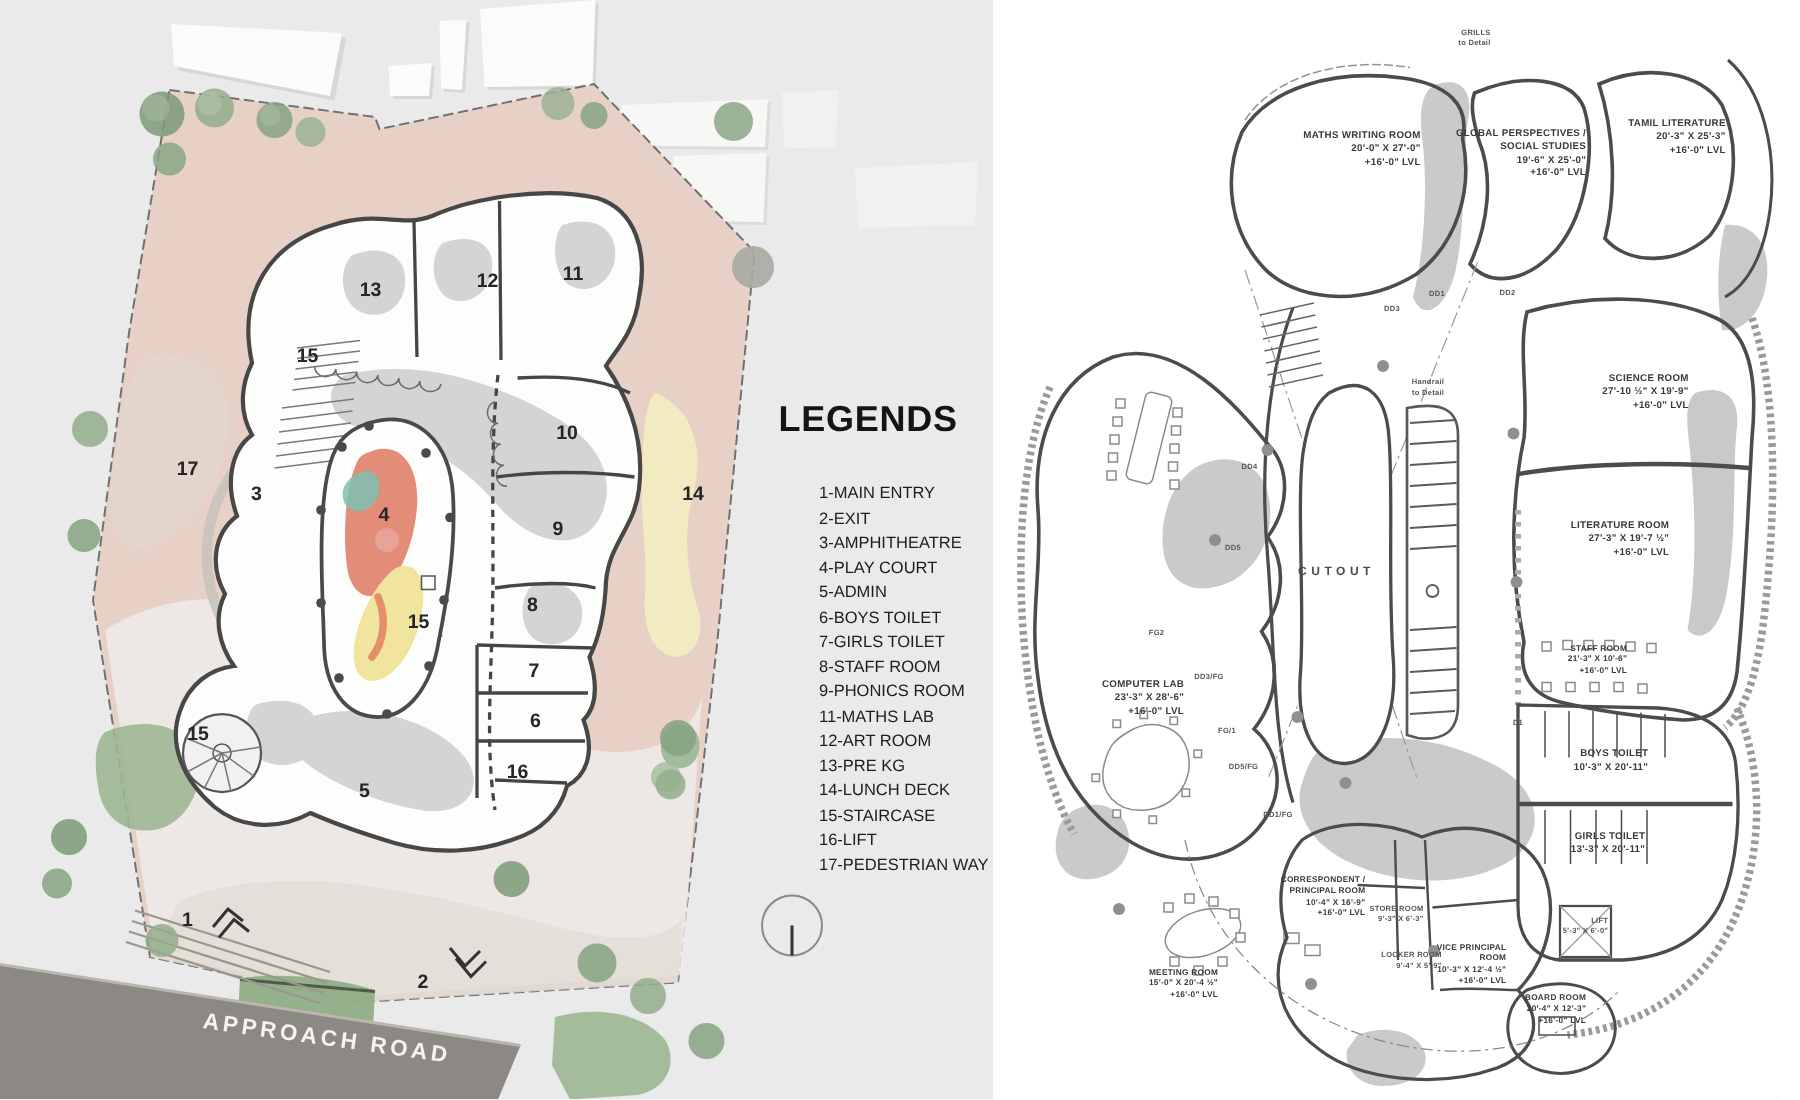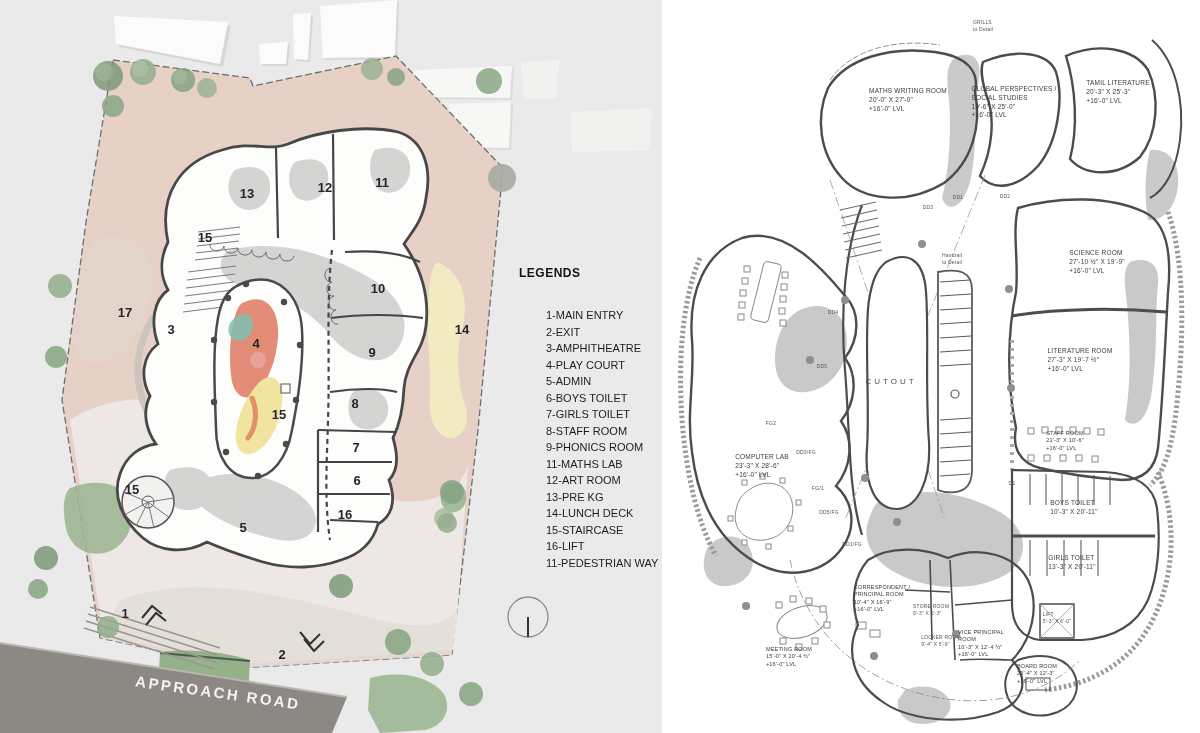--- a/index.html
+++ b/index.html
@@ -3,33 +3,33 @@
 <meta charset="utf-8">
 <style>
   html,body{margin:0;padding:0;background:#ffffff;}
   .stage{position:relative;width:1200px;height:733px;overflow:hidden;background:#ffffff;
          font-family:"Liberation Sans",sans-serif;}
   .panel-left{position:absolute;left:0;top:0;width:662px;height:733px;background:#eaeaea;}
   .panel-right{position:absolute;left:662px;top:0;width:538px;height:733px;background:#ffffff;}
   svg.layer{position:absolute;left:0;top:0;}
   
   .legend{position:absolute;left:519px;top:266px;width:140px;color:#111;}
-  .legend-title{font-size:12px;font-weight:700;letter-spacing:.5px;color:#141414;}
+  .legend-title{font-size:24px;font-weight:700;letter-spacing:.5px;color:#141414;}
   .legend-items{margin-left:27px;margin-top:27px;width:119px;font-size:11px;line-height:1.5;color:#1c1c1c;}
   
   .plan-title{position:absolute;left:462px;top:659px;width:196px;text-align:right;
               font-size:23px;font-weight:700;line-height:1.3;color:#2b2b2b;letter-spacing:.3px;}
   .road-label{position:absolute;left:88px;top:684px;width:260px;text-align:center;font-size:15px;
               font-weight:700;letter-spacing:2.5px;color:#f4f3f0;transform:rotate(8deg);}
   
   .markers,.labels{position:absolute;left:0;top:0;width:948px;height:733px;pointer-events:none;}
   .marker{position:absolute;transform:translate(-50%,-50%);font-size:13px;font-weight:700;color:#262626;}
   
-  .room-label{position:absolute;transform:translate(-50%,-50%);text-align:left;font-size:6.5px;
-              line-height:1.35;color:#3a3a3a;letter-spacing:.2px;white-space:nowrap;}
+  .room-label{position:absolute;transform:translate(-50%,-50%);text-align:right;font-size:6.5px;
+              line-height:1.35;color:#3a3a3a;letter-spacing:.2px;white-space:nowrap;font-weight:bold;}
   .room-label span{display:block;}
   .room-label.small{font-size:5.5px;}
   .room-label.tag{font-size:5px;color:#555;}
   .room-label.cutout{font-size:8px;letter-spacing:3px;color:#4a4a4a;}
 </style>
 </head>
 <body>
 
 <div class="stage">
 
@@ -386,21 +386,21 @@
         <div class="legend-item">6-BOYS TOILET</div>
         <div class="legend-item">7-GIRLS TOILET</div>
         <div class="legend-item">8-STAFF ROOM</div>
         <div class="legend-item">9-PHONICS ROOM</div>
         <div class="legend-item">11-MATHS LAB</div>
         <div class="legend-item">12-ART ROOM</div>
         <div class="legend-item">13-PRE KG</div>
         <div class="legend-item">14-LUNCH DECK</div>
         <div class="legend-item">15-STAIRCASE</div>
         <div class="legend-item">16-LIFT</div>
-        <div class="legend-item">11-PEDESTRIAN WAY</div>
+        <div class="legend-item">17-PEDESTRIAN WAY</div>
       </div>
   </div>
 
 
   <div class="road-label">APPROACH ROAD</div>
 
   <div class="markers">
 
   <div class="marker" style="left: 247px; top: 193px;">13</div>
       <div class="marker" style="left: 325px; top: 187px;">12</div>

